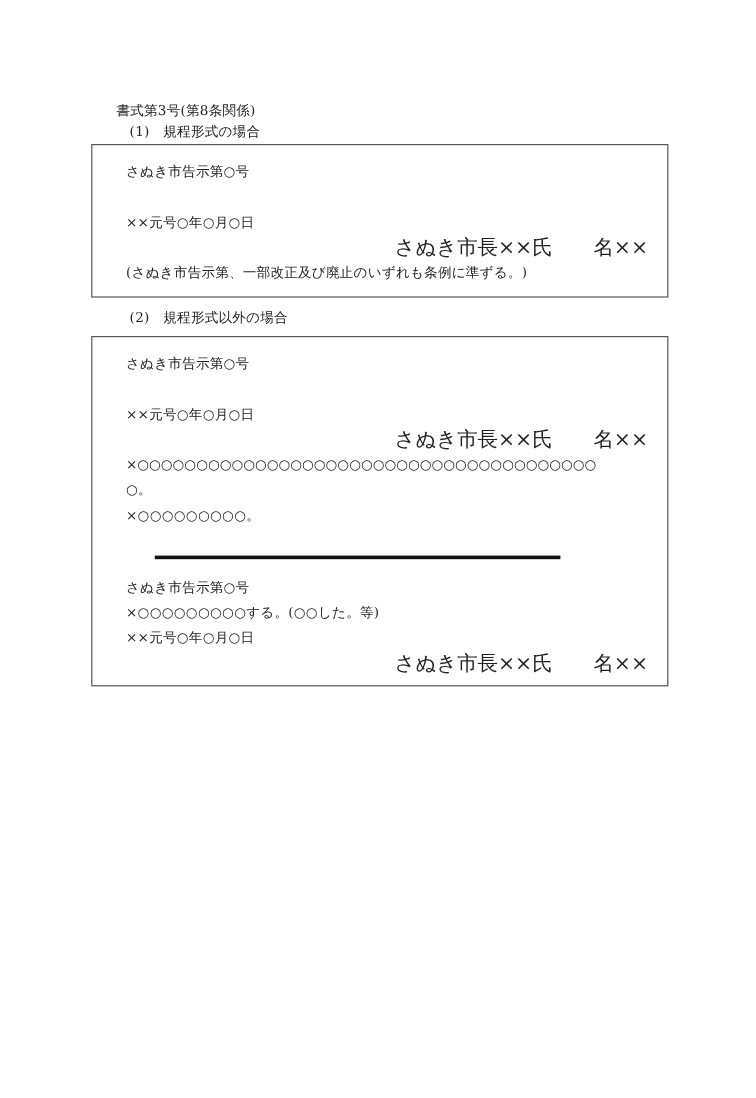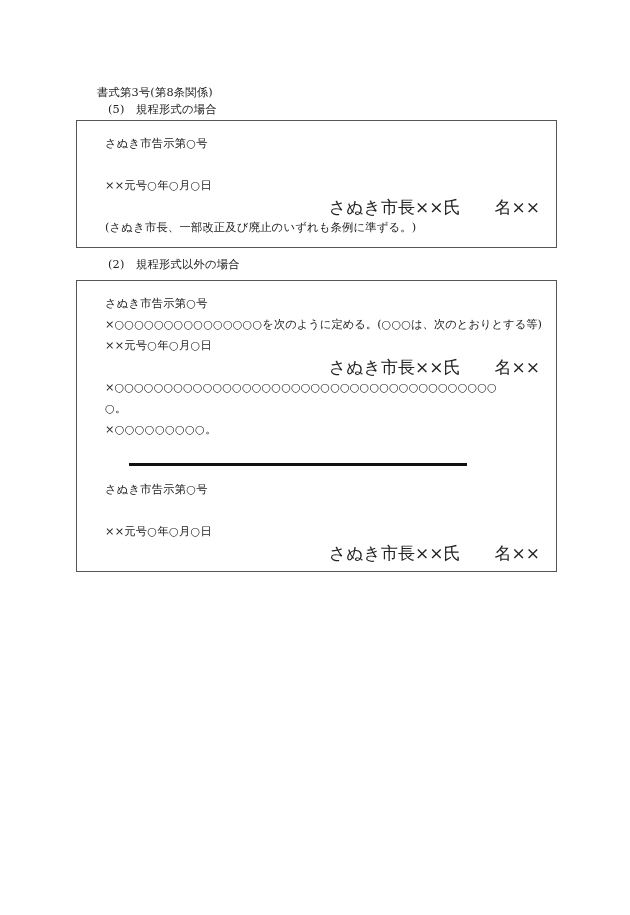--- a/index.html
+++ b/index.html
@@ -8,44 +8,44 @@
   .line { position: absolute; font-size: 11.3px; line-height: 14px; white-space: nowrap; letter-spacing: 0.2px; margin-left: 20px; }
   .box { position: absolute; border: 1px solid #555; box-sizing: border-box; text-align: right; }
   .right { position: absolute; right: 16px; font-size: 17px; line-height: 14px; white-space: nowrap; }
   .right .gap { display: inline-block; width: 34px; }
   .sep { position: absolute; height: 3px; background: #111; }
 </style>
 </head>
 <body>
 
 <div class="line" style="left:77px;top:86px;">書式第3号(第8条関係)</div>
-<div class="line" style="left:88px;top:103px;">(5)　規程形式の場合</div>
+<div class="line" style="left:88px;top:103px;">(1)　規程形式の場合</div>
 
 <div class="box" style="left:76px;top:120px;width:481px;height:128px;">
   <div class="line" style="left:8px;top:16px;">さぬき市告示第○号</div>
   <div class="line" style="left:8px;top:58px;">××元号○年○月○日</div>
   <div class="right" style="top:79px;">
     <span>さぬき市長××氏</span><span class="gap"></span><span>名××</span>
   </div>
-  <div class="line" style="left:8px;top:100px;">(さぬき市長、一部改正及び廃止のいずれも条例に準ずる。)</div>
+  <div class="line" style="left:8px;top:100px;">(さぬき市告示第、一部改正及び廃止のいずれも条例に準ずる。)</div>
 </div>
 
 <div class="line" style="left:88px;top:258px;text-align:right;">(2)　規程形式以外の場合</div>
 
 <div class="box" style="left:76px;top:280px;width:481px;height:292px;">
   <div class="line" style="left:8px;top:16px;">さぬき市告示第○号</div>
-  <div class="line" style="left:8px;top:37px;letter-spacing:0;">×○○○○○○○○○○○○○○○を次のように定める。(○○○は、次のとおりとする等)</div>
   <div class="line" style="left:8px;top:58px;">××元号○年○月○日</div>
   <div class="right" style="top:79px;">
     <span>さぬき市長××氏</span><span class="gap"></span><span>名××</span>
   </div>
   <div class="line" style="left:8px;top:100px;letter-spacing:-0.05px;">×○○○○○○○○○○○○○○○○○○○○○○○○○○○○○○○○○○○○○○○</div>
   <div class="line" style="left:8px;top:121px;">○。</div>
   <div class="line" style="left:8px;top:142px;">×○○○○○○○○○。</div>
 
   <div class="sep" style="left:52px;top:182px;width:338px;"></div>
 
   <div class="line" style="left:8px;top:202px;">さぬき市告示第○号</div>
+  <div class="line" style="left:8px;top:223px;">×○○○○○○○○○する。(○○した。等)</div>
   <div class="line" style="left:8px;top:244px;">××元号○年○月○日</div>
   <div class="right" style="top:265px;">
     <span>さぬき市長××氏</span><span class="gap"></span><span>名××</span>
   </div>
 </div>
 
 </body></html>

